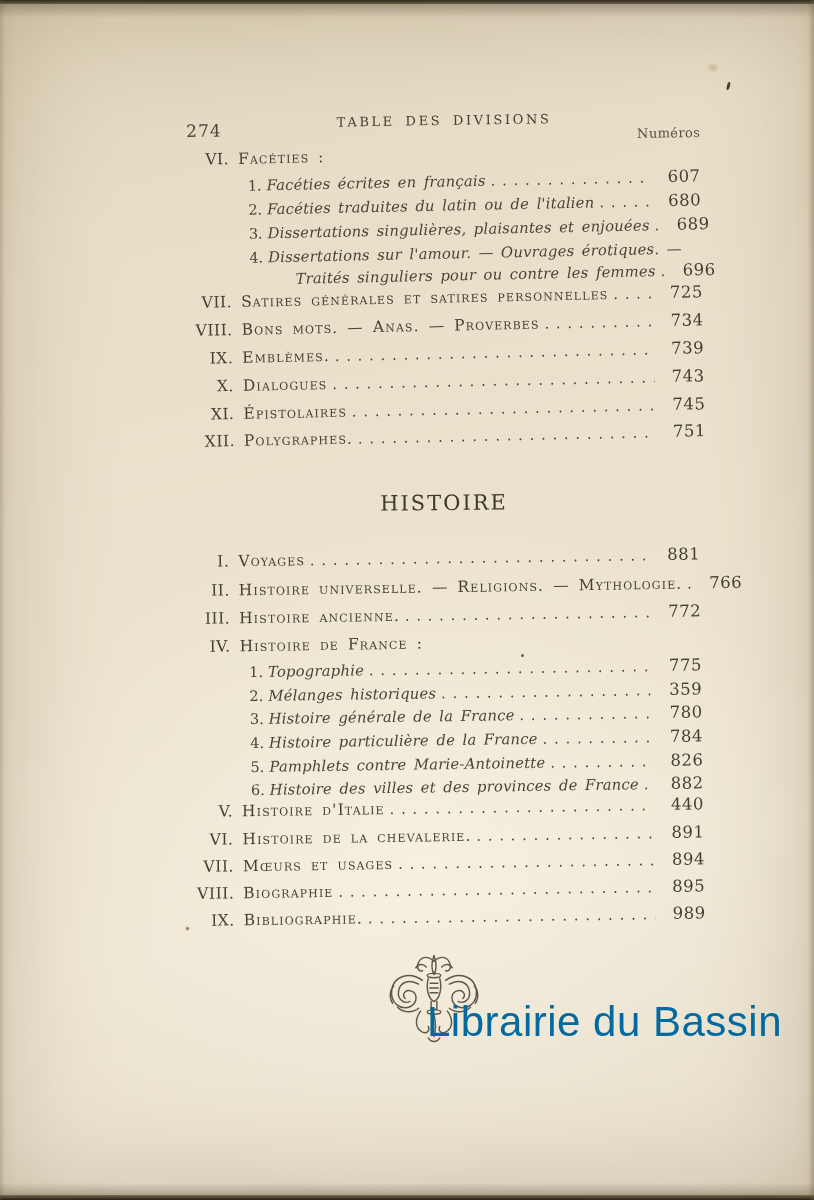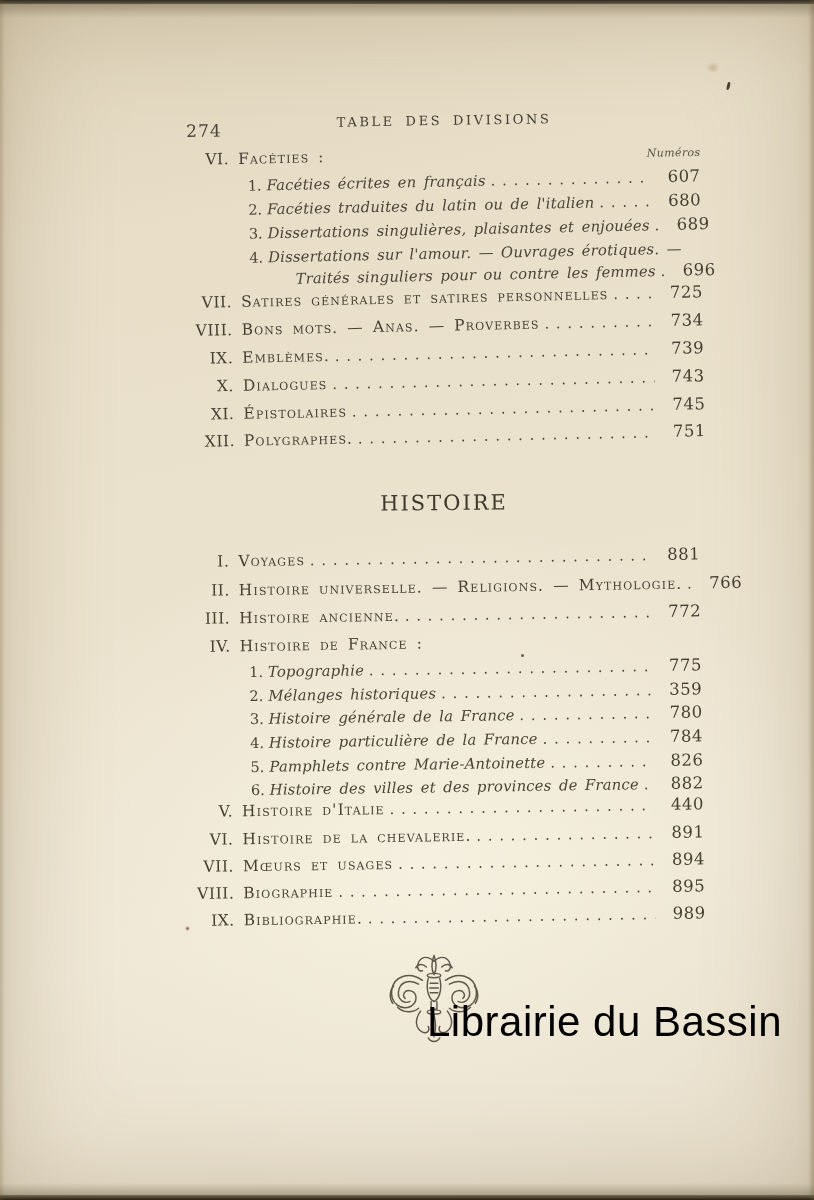--- a/index.html
+++ b/index.html
@@ -24,21 +24,21 @@
   .edge-right{position:absolute;top:0;bottom:0;right:0;width:6px;
     background:linear-gradient(to left, rgba(110,90,55,.35), rgba(110,90,55,0));}
   .edge-left{position:absolute;top:0;bottom:0;left:0;width:5px;
     background:linear-gradient(to right, rgba(110,90,55,.22), rgba(110,90,55,0));}
 
   .headwrap{position:absolute;left:186px;top:117px;width:516px;
     transform:rotate(-0.9deg);transform-origin:0 50%;}
   .folio{position:absolute;left:0;top:4px;font-size:17px;letter-spacing:1px;}
   .running-head{position:absolute;left:0;top:0;width:100%;text-align:center;
     font-size:13px;letter-spacing:2.6px;color:#443e31;word-spacing:4px;}
-  .numeros{position:absolute;right:2px;top:37px;font-size:11px;letter-spacing:.4px;color:#55503f;font-style:italic;}
+  .numeros{position:absolute;right:2px;top:16px;font-size:13px;letter-spacing:.4px;color:#55503f;}
 
   .block{position:absolute;left:186px;width:517px;}
   .blockA{top:150px;height:300px;transform:rotate(-1.2deg);transform-origin:0 50%;}
   .blockB{top:552px;height:378px;transform:rotate(-0.85deg);transform-origin:0 50%;}
 
   .row{position:absolute;left:0;right:0;display:flex;align-items:baseline;line-height:20px;}
   .rnum{flex:0 0 46px;text-align:right;padding-right:9px;font-size:15.5px;letter-spacing:.5px;color:#453f32;}
   .mlabel{font-variant:small-caps;font-size:15.5px;letter-spacing:1.1px;word-spacing:3px;color:#453f32;white-space:nowrap;}
   .sub{padding-left:62px;}
   .snum{flex:0 0 16px;text-align:right;padding-right:5px;font-size:14.5px;color:#4a4336;}
@@ -269,18 +269,18 @@
     <path d="M66 34 C76 28 86 32 87 42 C88 50 81 55 75 52"></path>
     <path d="M92 36 C96 40 97 48 93 54 M88 58 C82 64 72 64 66 59"></path>
 
     <path d="M36 62 C30 70 30 80 38 84 C43 86 46 82 44 78"></path>
     <path d="M64 62 C70 70 70 80 62 84 C57 86 54 82 56 78"></path>
     <path d="M50 66 C48 74 48 82 50 88 C52 82 52 74 50 66"></path>
     <path d="M44 90 C47 95 53 95 56 90"></path>
   </g>
 </svg>
 
-<div class="watermark" style="color:#000000;">Librairie du Bassin</div>
+<div class="watermark" style="color:#0369a1;">Librairie du Bassin</div>
 
 <div class="speck speck-apostrophe"></div>
 <div class="speck speck-stain"></div>
 <div class="speck speck-red"></div>
 <div class="speck speck-dot"></div>
 
 </body></html>

